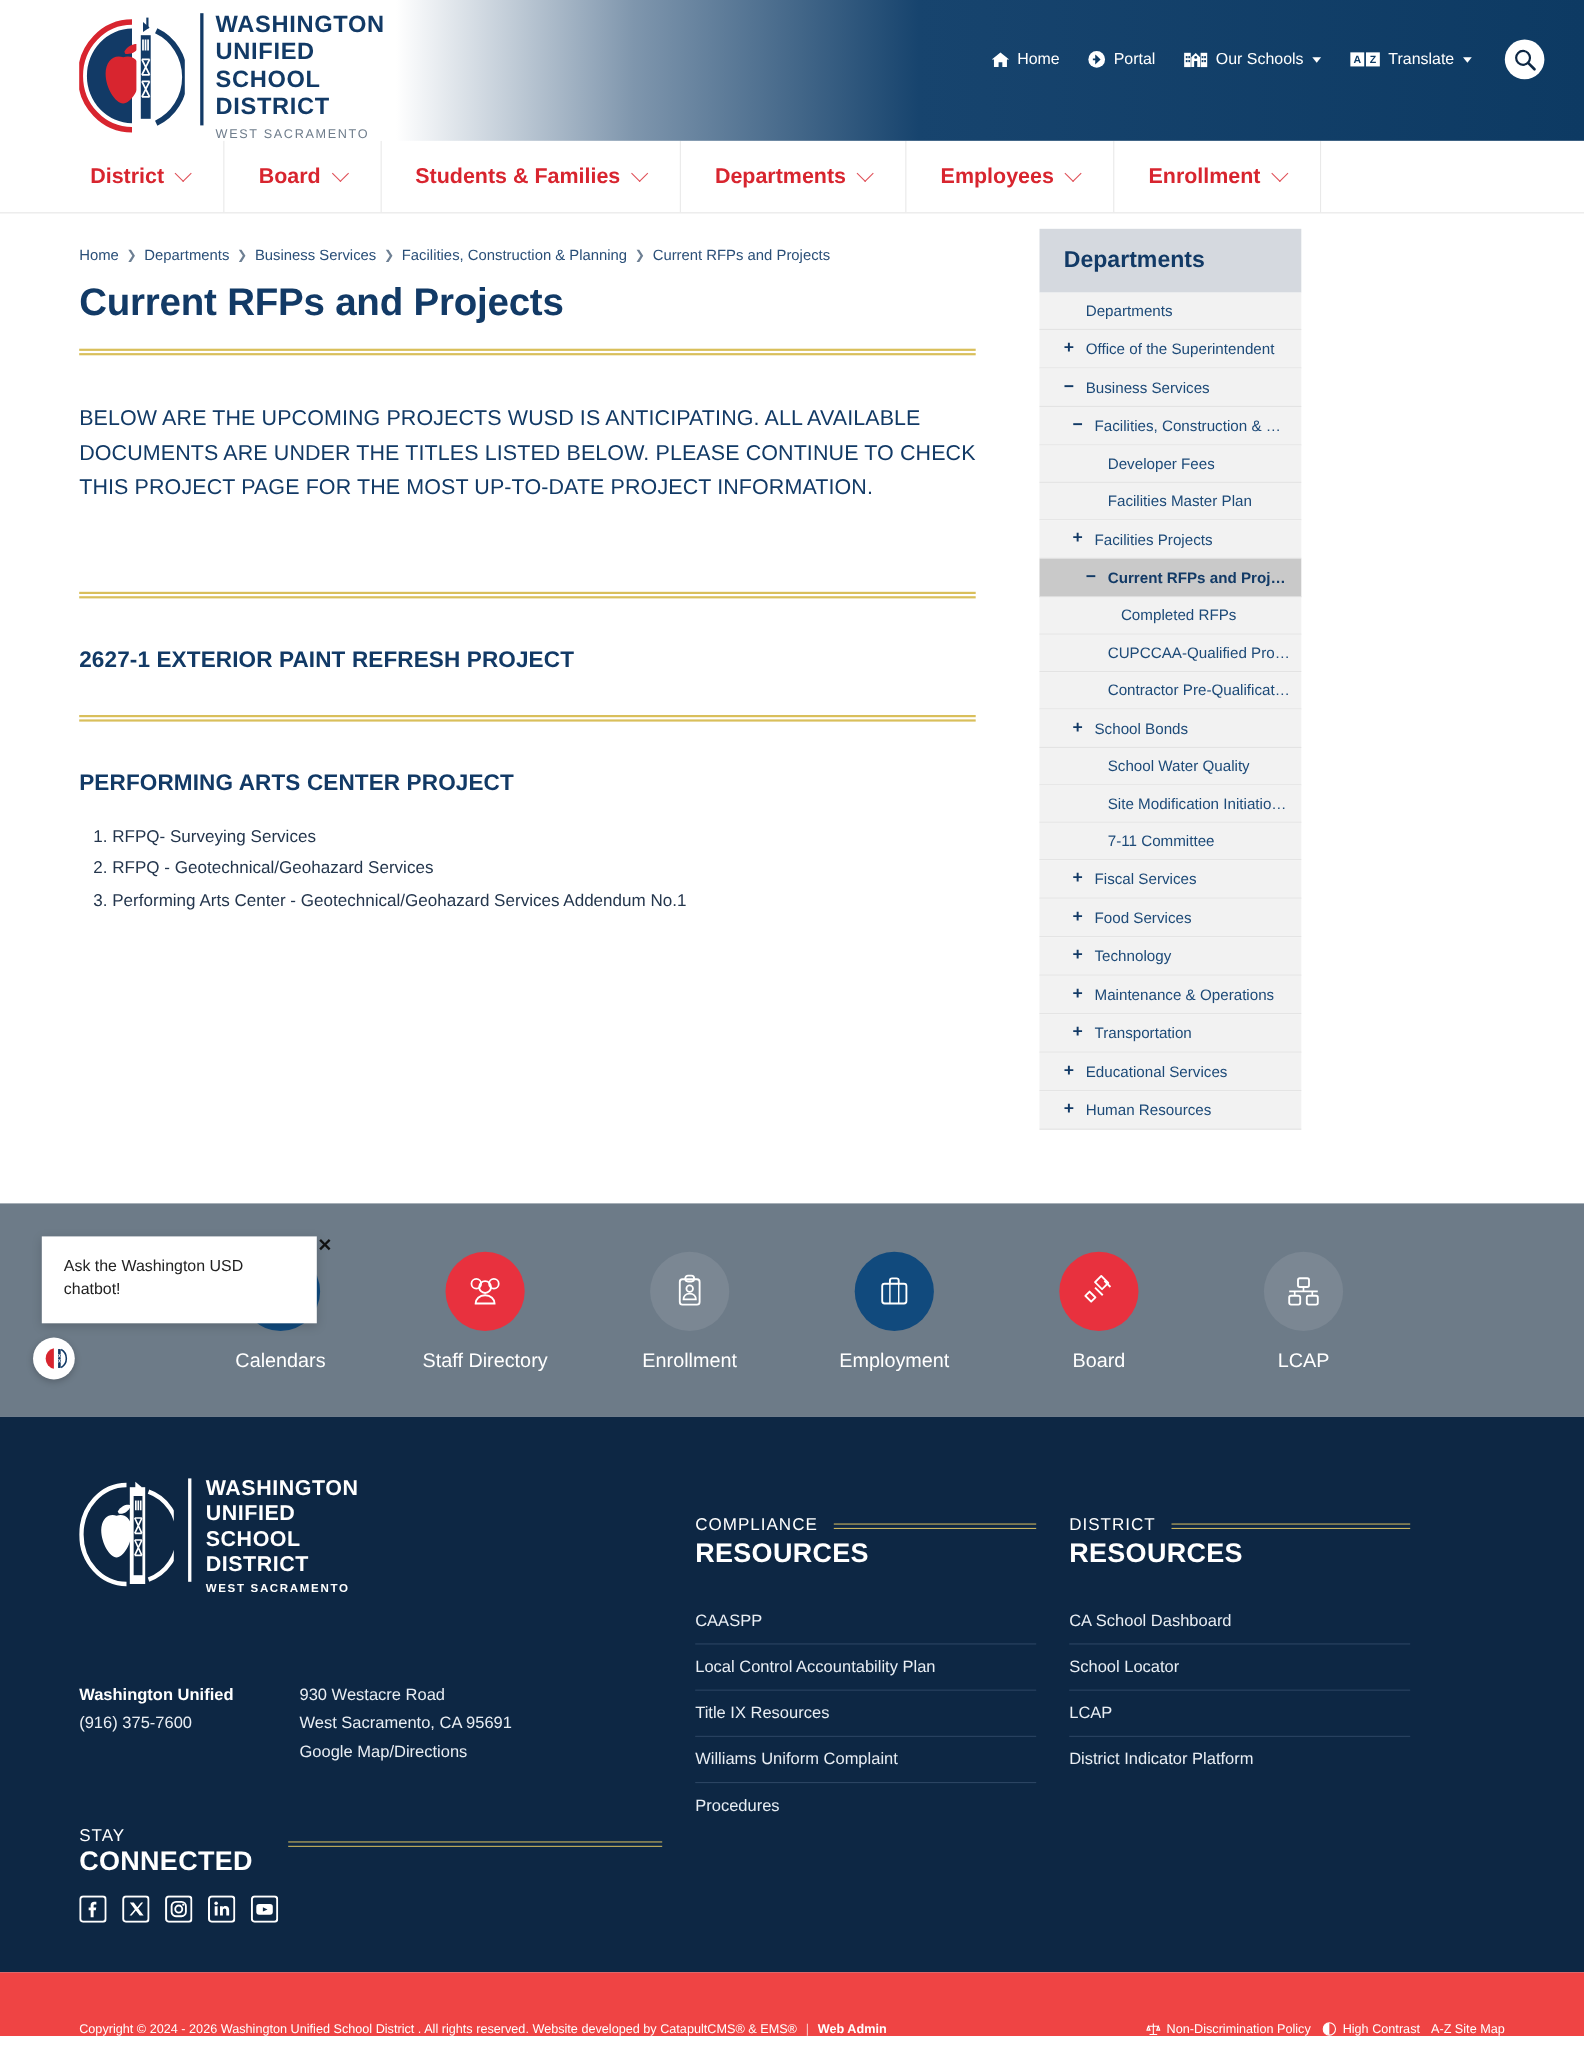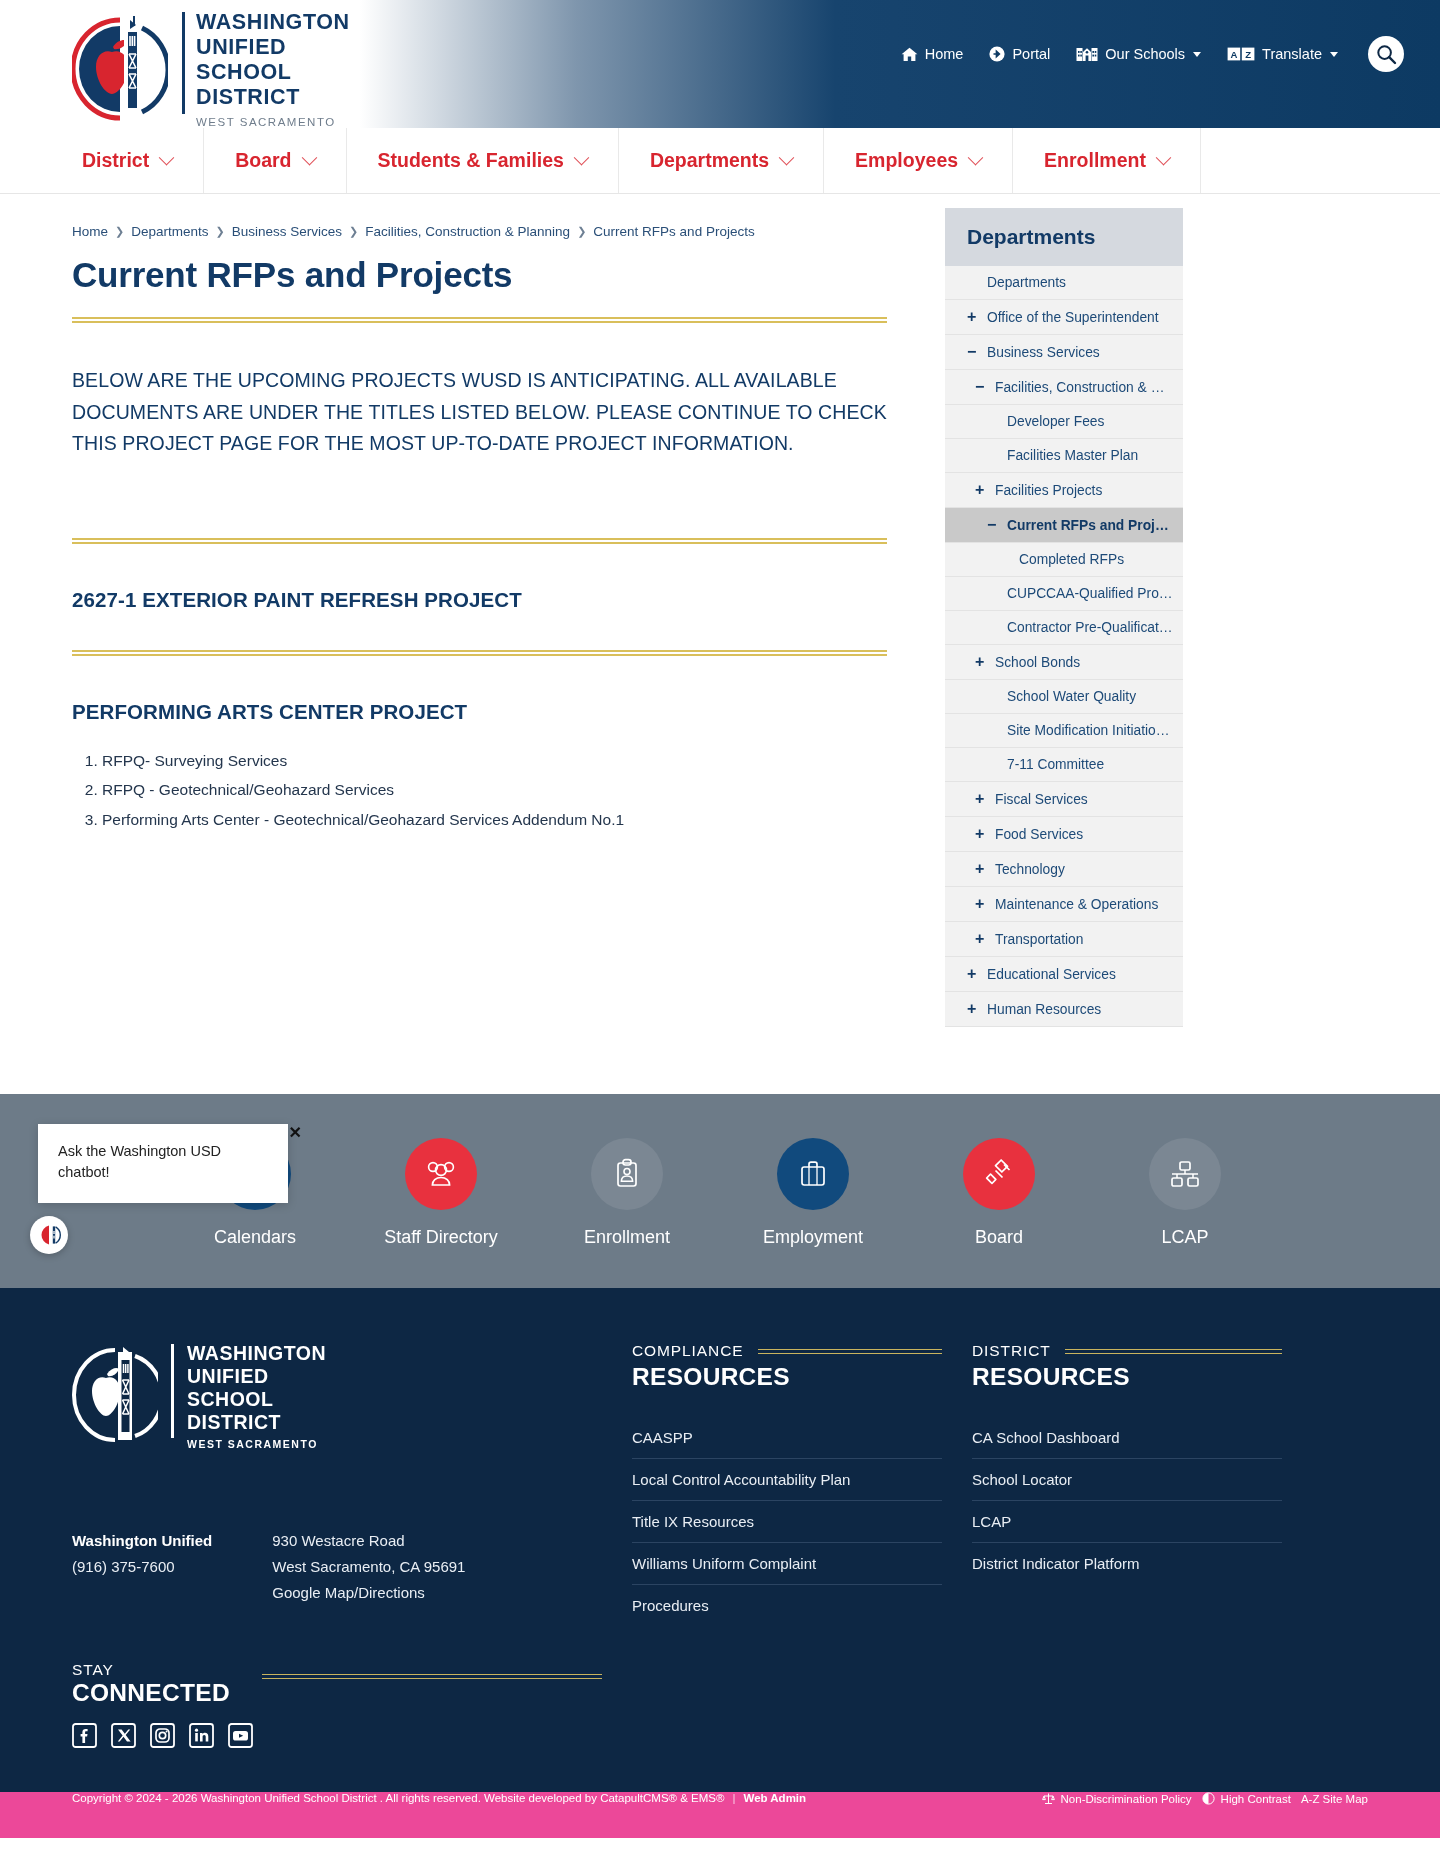--- a/index.html
+++ b/index.html
@@ -204,21 +204,21 @@
     color: #fff; font-weight: 700; font-size: 19.5px;
     line-height: 1.18; letter-spacing: 0.5px;
   }
   .f-logo-words .fw-sub {
     color: #fff; font-size: 10.5px; letter-spacing: 1.5px; margin-top: 4px; font-weight: 600;
   }
   .f-contact { display: flex; gap: 60px; font-size: 15px; color: #e9eef4; line-height: 1.72; }
   .f-contact .name { font-weight: 700; color: #fff; }
   .f-contact a { color: #e9eef4; text-decoration: none; cursor: pointer; display: block; }
 
-  .f-col { width: 310px; flex: none; }
+  .f-col { width: 310px; flex: none; margin-top: 36px; }
   .f-col + .f-col { margin-left: 30px; }
   .f-kicker {
     display: flex; align-items: center; gap: 14px;
     color: #fff; font-size: 15.5px; letter-spacing: 0.9px;
   }
   .f-kicker .klines { flex: 1; border-top: 1.5px solid #c9b45e; border-bottom: 1.5px solid #c9b45e; height: 5px; }
   .f-heading {
     color: #fff; font-weight: 700; font-size: 24.5px;
     letter-spacing: 0.3px; margin: 3px 0 26px 0;
   }
@@ -235,22 +235,22 @@
   }
   .stay-words { flex: none; }
   .stay-words .s1 { color: #fff; font-size: 15.5px; letter-spacing: 0.9px; }
   .stay-words .s2 { color: #fff; font-size: 24.5px; font-weight: 700; letter-spacing: 0.3px; }
   .stay-rule { flex: 1; border-top: 1.5px solid #c9b45e; border-bottom: 1.5px solid #c9b45e; height: 5px; margin-top: -16px; }
   .socials { display: flex; gap: 14px; align-items: center; margin-top: 16px; }
   .socials span { cursor: pointer; display: block; }
 
   
   .copybar {
-    background: #ec4899; color: #fff;
-    height: 46px; display: flex; align-items: flex-start;
+    background: #ef4444; color: #fff;
+    height: 58px; display: flex; align-items: flex-end;
     padding: 0 72px; font-size: 11.5px; gap: 8px;
   }
   .copybar .right { margin-left: auto; display: flex; align-items: center; gap: 10px; }
   .copybar .right span { display: flex; align-items: center; gap: 6px; cursor: pointer; }
   .copybar b { font-weight: 700; cursor: pointer; }
   .pipe { opacity: .7; }
   .body-wrap { position: relative; }
 </style>
 </head>
 <body>

